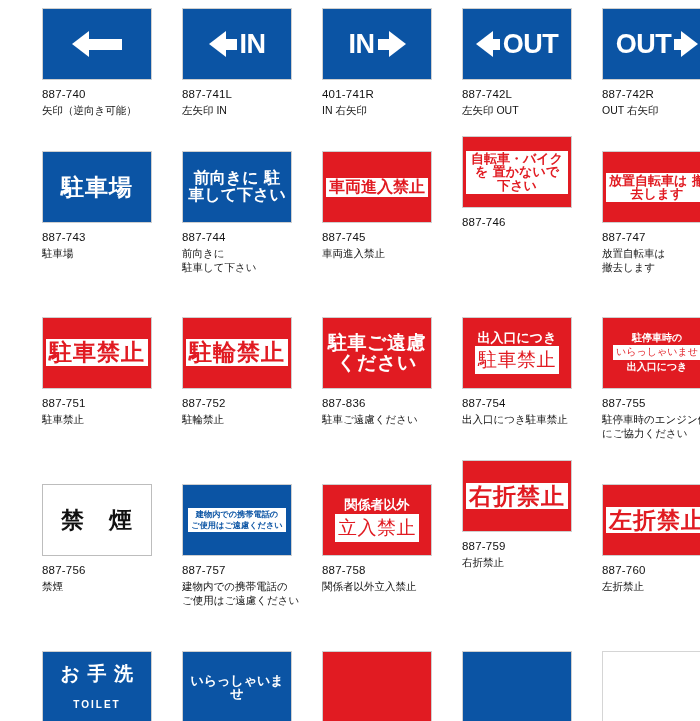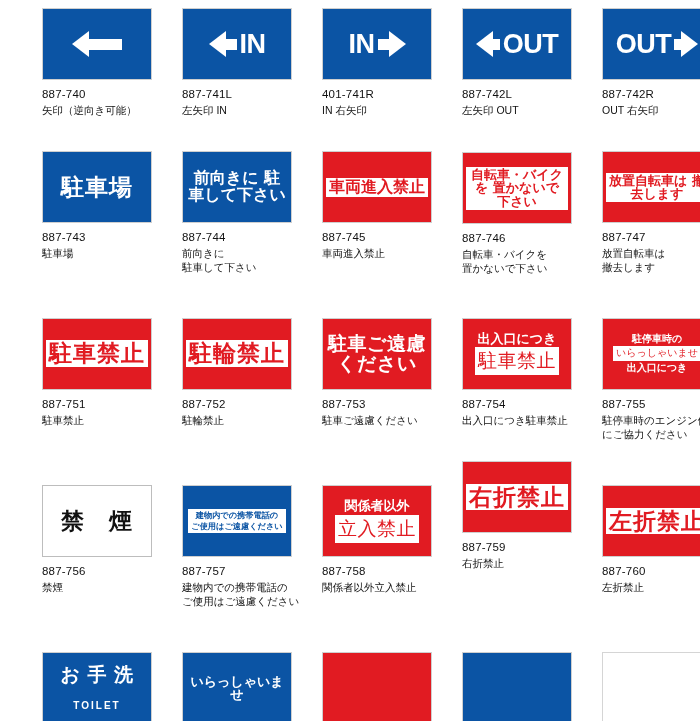--- a/index.html
+++ b/index.html
@@ -198,30 +198,28 @@
   <div class="cell" style="margin-top:34px">
     <div class="sign red">
       <div class="sign-inner">
         <span class="whitebox jp-md">車両進入禁止</span>
       </div>
     </div>
     <div class="code">887-745</div>
     <div class="desc">車両進入禁止</div>
   </div>
 
-  <div class="cell" style="margin-top:35px">
+  <div class="cell" style="margin-top:19px">
     <div class="sign red">
       <div class="sign-inner">
         <span class="whitebox jp-sm">自転車・バイクを
 置かないで下さい</span>
       </div>
     </div>
     <div class="code">887-746</div>
-    <div class="desc">自転車・バイクを
-置かないで下さい</div>
   </div>
 
   <div class="cell" style="margin-top:34px">
     <div class="sign red">
       <div class="sign-inner">
         <span class="whitebox jp-sm">放置自転車は
 撤去します</span>
       </div>
     </div>
     <div class="code">887-747</div>
@@ -247,21 +245,21 @@
     </div>
     <div class="code">887-752</div>
     <div class="desc">駐輪禁止</div>
   </div>
 
   <div class="cell" style="margin-top:42px">
     <div class="sign red">
       <div class="sign-inner jp-lg" style="white-space:pre-line">駐車ご遠慮
 ください</div>
     </div>
-    <div class="code">887-753</div>
+    <div class="code">887-836</div>
     <div class="desc">駐車ご遠慮ください</div>
   </div>
 
   <div class="cell" style="margin-top:42px">
     <div class="sign red">
       <div class="stack">
         <span class="sign-inner jp-sm">出入口につき</span>
         <span class="whitebox jp-lg" style="margin-top:2px">駐車禁止</span>
       </div>
     </div>

